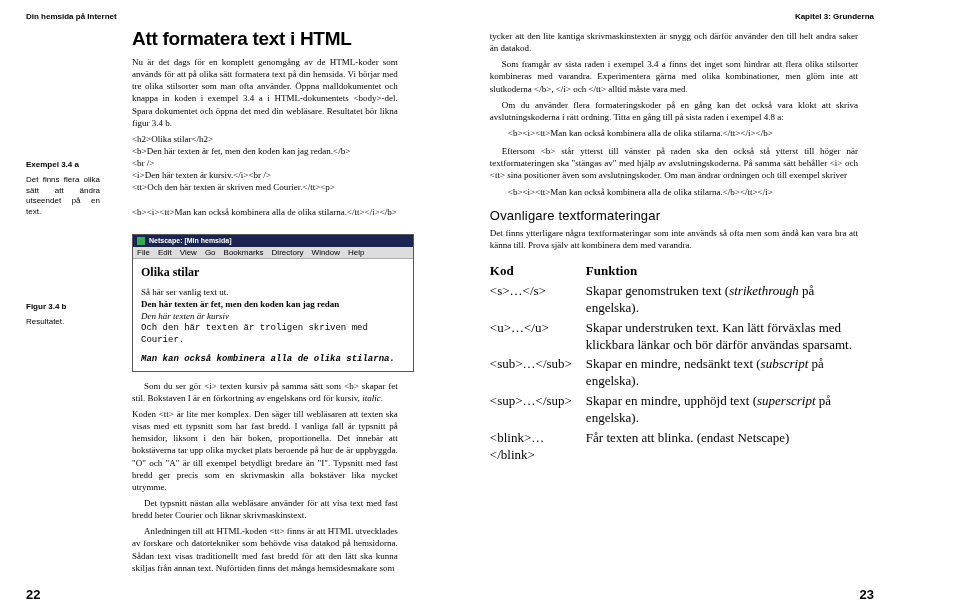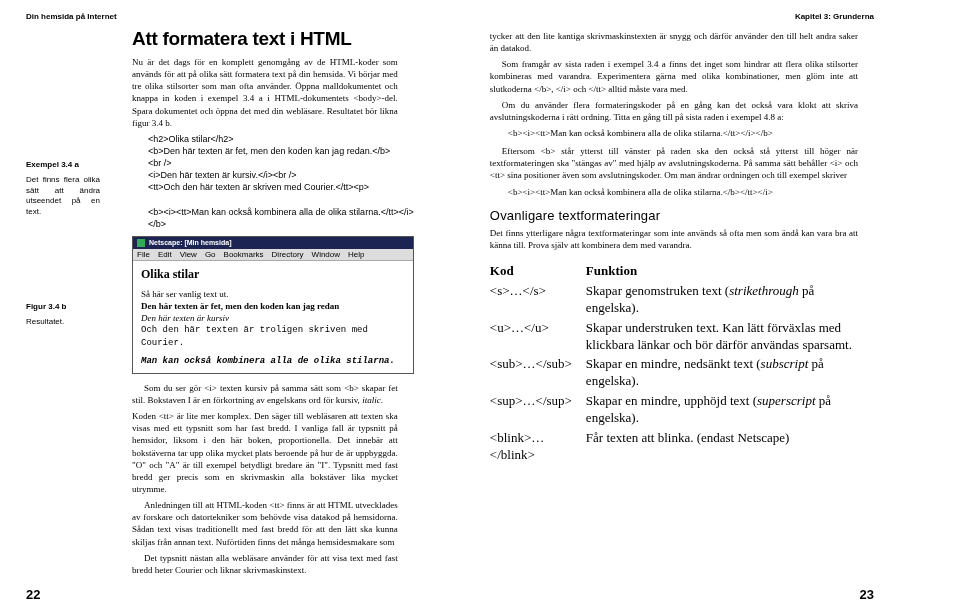--- a/index.html
+++ b/index.html
@@ -26,24 +26,24 @@
   .marg{width:90px;flex:0 0 90px;font-family:Arial,Helvetica,sans-serif;font-size:8px;line-height:1.25}
   .marg .mh{font-weight:bold;margin-top:0}
   .main{flex:1;min-width:0}
 
   h1.art{font:bold 19px Arial,Helvetica,sans-serif;margin:0 0 6px 0;letter-spacing:-.3px}
   h2.sub{font:13px Arial,Helvetica,sans-serif;margin:10px 0 4px 0;letter-spacing:.2px}
   p{margin:0 16px 4px 0;line-height:1.35;text-align:justify}
   p.ni{text-indent:0}
   p.ind{text-indent:12px}
 
-  .codeblock{font-family:Liberation Sans, sans-serif;font-size:9px;line-height:1.35;margin:4px 0 6px 16px;white-space:pre-wrap}
+  .codeblock{font-family:Liberation Serif, serif;font-size:9px;line-height:1.35;margin:4px 0 6px 0;white-space:pre-wrap}
   .quote{margin:4px 0 6px 18px;font-size:9px;line-height:1.35}
 
-  .browser{border:1px solid #555;margin:6px 0 8px 0;font-family:Arial,Helvetica,sans-serif;background:#e8e8e8}
+  .browser{border:1px solid #555;margin:16px 0 8px 0;font-family:Arial,Helvetica,sans-serif;background:#e8e8e8}
   .browser .titlebar{background:#1b2452;color:#fff;font:bold 7px Arial;padding:2px 4px;display:flex;align-items:center;gap:4px}
   .browser .titlebar .tic{width:8px;height:8px;background:#3a5;display:inline-block}
   .browser .menubar{font:8px Arial;padding:1px 4px;border-bottom:1px solid #aaa;background:#ddd;display:flex;gap:8px}
   .browser .content{background:#fff;padding:6px 8px;font-family:"Times New Roman",serif;font-size:9px;line-height:1.35}
   .browser .content h3{font:bold 12px "Times New Roman",serif;margin:0 0 6px 0}
   .ital{font-style:italic}
   .bold{font-weight:bold}
   .tt{font-family:"Courier New",monospace}
 
   table.codetab{border-collapse:collapse;font-size:13px;width:100%;margin-top:12px}
@@ -104,22 +104,22 @@
             <div class="tt">Och den här texten är troligen skriven med Courier.</div>
             <div style="height:6px"></div>
             <div class="bold ital tt">Man kan också kombinera alla de olika stilarna.</div>
           </div>
         </div>
 
         <p class="ind">
           <span>Som du ser gör &lt;i&gt; texten kursiv på samma sätt som &lt;b&gt; skapar fet stil. Bokstaven I är en förkortning av engelskans ord för kursiv, </span><span class="ital">italic</span><span>.</span>
         </p>
         <p class="ni">Koden &lt;tt&gt; är lite mer komplex. Den säger till webläsaren att texten ska visas med ett typsnitt som har fast bredd. I vanliga fall är typsnitt på hemsidor, liksom i den här boken, proportionella. Det innebär att bokstäverna tar upp olika mycket plats beroende på hur de är uppbyggda. "O" och "A" är till exempel betydligt bredare än "I". Typsnitt med fast bredd ger precis som en skrivmaskin alla bokstäver lika mycket utrymme.</p>
+        <p class="ind">Det typsnitt nästan alla webläsare använder för att visa text med fast bredd heter Courier och liknar skrivmaskinstext.</p>
         <p class="ind">Anledningen till att HTML-koden &lt;tt&gt; finns är att HTML utvecklades av forskare och datortekniker som behövde visa datakod på hemsidorna. Sådan text visas traditionellt med fast bredd för att den lätt ska kunna skiljas från annan text. Nuförtiden finns det många hemsidesmakare som</p>
-        <p class="ind">Det typsnitt nästan alla webläsare använder för att visa text med fast bredd heter Courier och liknar skrivmaskinstext.</p>
       </div>
     </div>
 
     <div class="pgnum">22</div>
   </div>
 
   <div class="page right">
     <div class="runhead">Kapitel 3: Grunderna</div>
 
     <div class="main" style="padding-top:2px">

